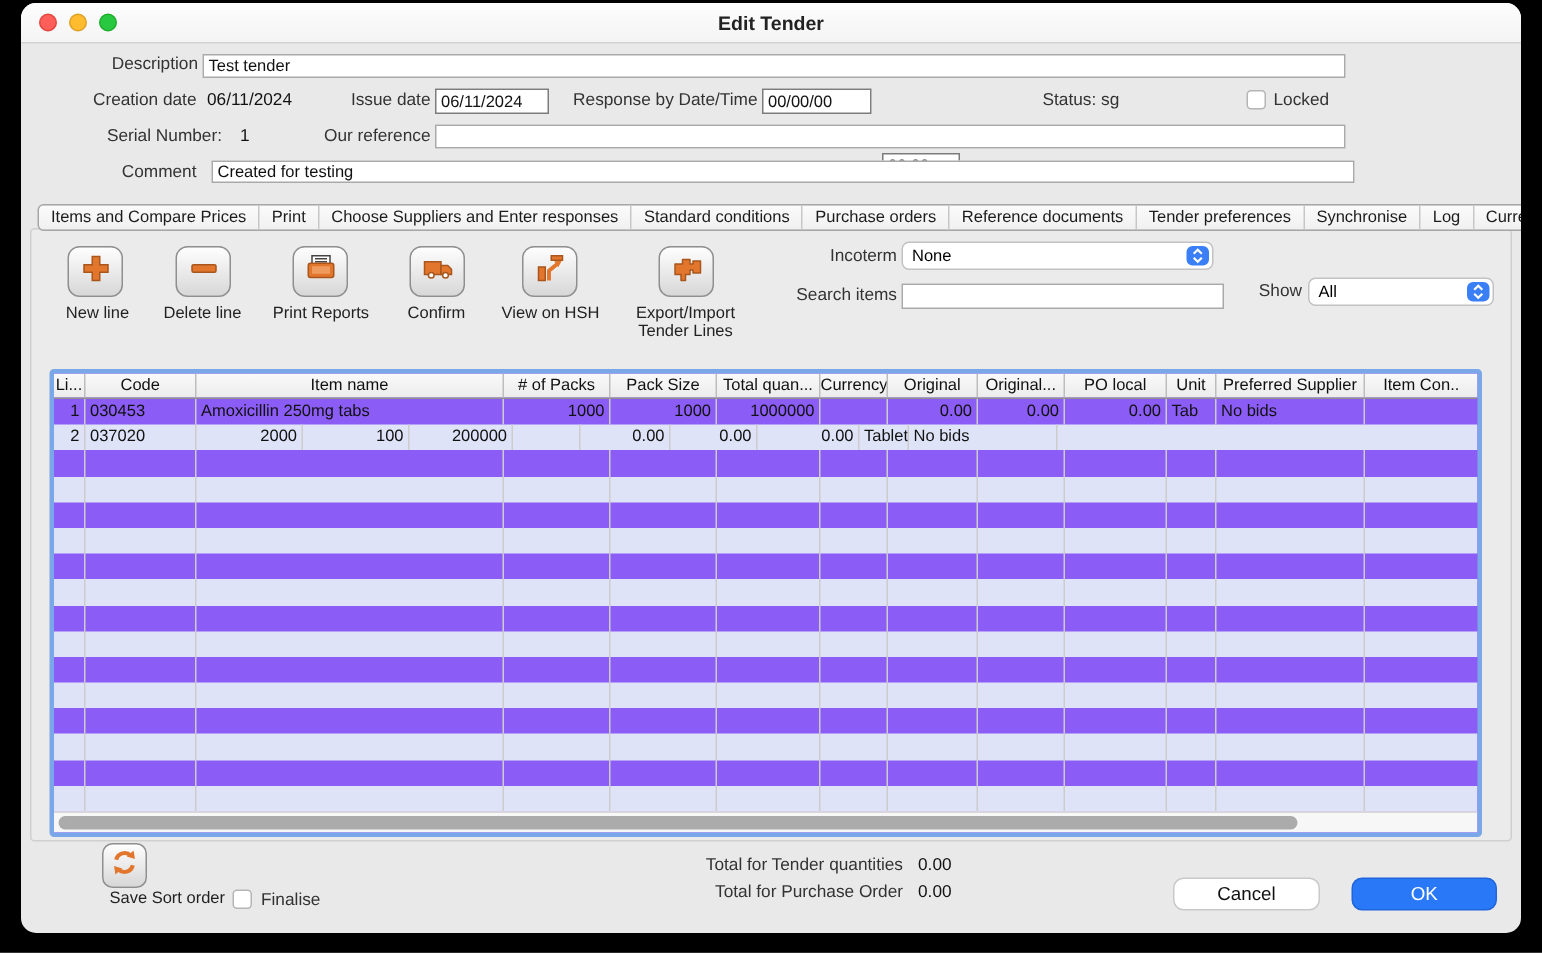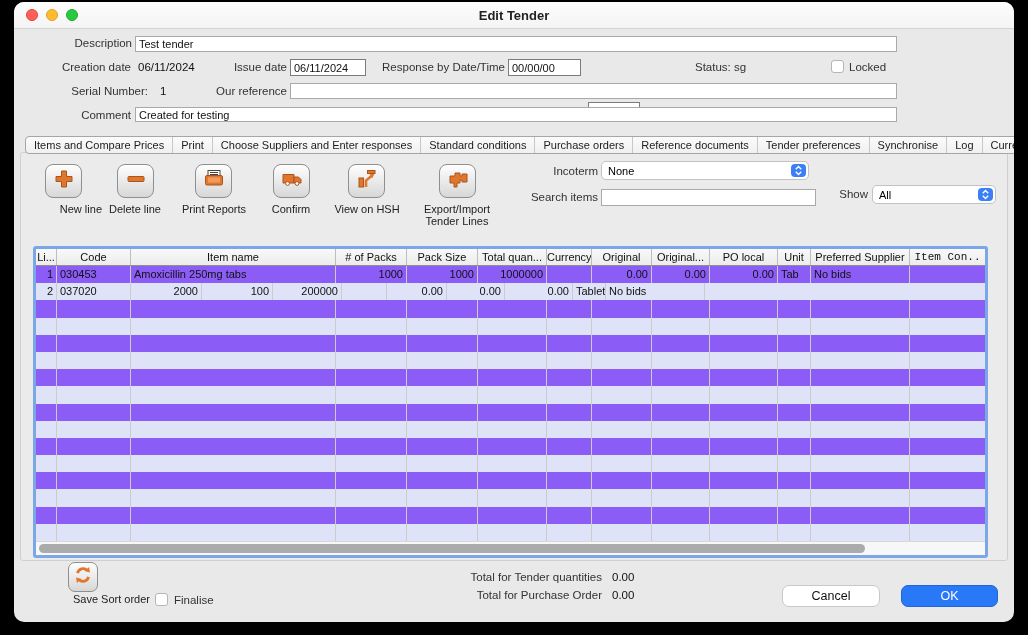--- a/index.html
+++ b/index.html
@@ -27,21 +27,21 @@
   .toolbtn { position:absolute; width:37px; height:34px; border:1px solid #8f8f8f; border-radius:8px; background:linear-gradient(#fefefe,#d7d7d7); display:flex; align-items:center; justify-content:center; z-index:2; }
   .toollbl { position:absolute; font-size:11px; color:#222; text-align:center; white-space:nowrap; z-index:2; }
   .toollbl.wrap { white-space:normal; width:86px; line-height:12px; }
 
   .dropdown { position:absolute; background:#fff; border:1px solid #c2c2c2; border-radius:5px; font-size:11px; display:flex; align-items:center; padding-left:6px; z-index:2; }
   .dropdown .stepper { position:absolute; right:2px; top:2px; bottom:2px; width:15px; background:#3b7ff7; border-radius:4px; display:flex; align-items:center; justify-content:center; }
 
   .tablewrap { position:absolute; left:19px; top:244px; width:955px; height:312px; border:3px solid #7aa7e8; border-radius:3px; background:#8b5cf6; overflow:hidden; z-index:2; }
   .thead { display:flex; height:17px; background:linear-gradient(#f9f9f9,#ececec); border-bottom:1px solid #8f8f8f; }
   .th { font-size:11px; color:#111; text-align:center; overflow:hidden; white-space:nowrap; border-right:1px solid #bdbdbd; padding-top:2px; flex:0 0 auto; }
-  .th:last-child { border-right:none; flex:1 1 auto;font-family:Liberation Mono, monospace; }
+  .th:last-child { border-right:none; flex:1 1 auto; }
   .trow { display:flex; height:17.2px; }
   .trow.alt { background:#dfe3f8; }
   .td { font-size:11px; color:#111; overflow:hidden; white-space:nowrap; border-right:1px solid #ccc; padding:2px 3px 0 3px; flex:0 0 auto; }
   .td:last-child { border-right:none; flex:1 1 auto; }
   .td.num { text-align:right; }
   .hscroll { position:absolute; left:0; right:0; bottom:0; height:14px; background:#f7f7f7; border-top:1px solid #d8d8d8; }
   .hthumb { position:absolute; left:3px; top:2px; height:9px; width:87%; background:#ababab; border-radius:5px; }
 
   .iconbtn-sm { position:absolute; width:30px; height:30px; border:1px solid #8f8f8f; border-radius:7px; background:linear-gradient(#fefefe,#d7d7d7); display:flex; align-items:center; justify-content:center; }
   .btn { position:absolute; height:22px; border-radius:7px; font-size:12.5px; display:flex; align-items:center; justify-content:center; }
@@ -77,21 +77,21 @@
   <div class="cb" style="left:817px;top:58px;"></div>
   <div class="lbl" style="left:835px;top:59px;">Locked</div>
 
   <div class="lbl r" style="left:0;top:83px;width:134px;">Serial Number:</div>
   <div class="val" style="left:146px;top:83px;">1</div>
 
   <div class="lbl r" style="left:160px;top:83px;width:113px;">Our reference</div>
   <input class="tin" style="left: 276px; top: 81px; width: 607px; height: 16px;" value="">
 
   <div class="lbl r" style="left:0;top:107px;width:117px;">Comment</div>
-  <input class="tin" style="left: 121px; top: 105px; width: 762px; height: 15px;" value="Created for testing">
+  <input class="tin" style="left: 127px; top: 105px; width: 762px; height: 15px;" value="Created for testing">
 
   <div class="tabs" id="tabs">
       <span class="tab">Items and Compare Prices</span>
       <span class="tab">Print</span>
       <span class="tab">Choose Suppliers and Enter responses</span>
       <span class="tab">Standard conditions</span>
       <span class="tab">Purchase orders</span>
       <span class="tab">Reference documents</span>
       <span class="tab">Tender preferences</span>
       <span class="tab">Synchronise</span>
@@ -101,21 +101,21 @@
 
   <div class="panel"></div>
 
   <div class="toolbtn" style="left:31px;top:162px;">
     <span>
       <svg width="24" height="24" viewBox="0 0 24 24">
           <path d="M9.5 4h5v5.5H20v5h-5.5V20h-5v-5.5H4v-5h5.5z" fill="#e2762d" stroke="#a8561d"></path>
         </svg>
     </span>
   </div>
-  <div class="toollbl" style="left:14px;top:201px;width:74px;text-align:right;">New line</div>
+  <div class="toollbl" style="left:14px;top:201px;width:74px;">New line</div>
 
   <div class="toolbtn" style="left:103px;top:162px;">
     <span>
       <svg width="24" height="24" viewBox="0 0 24 24">
           <rect x="4" y="9.5" width="16" height="5" rx="1" fill="#e2762d" stroke="#a8561d"></rect>
         </svg>
     </span>
   </div>
   <div class="toollbl" style="left:84px;top:201px;width:74px;">Delete line</div>
 

